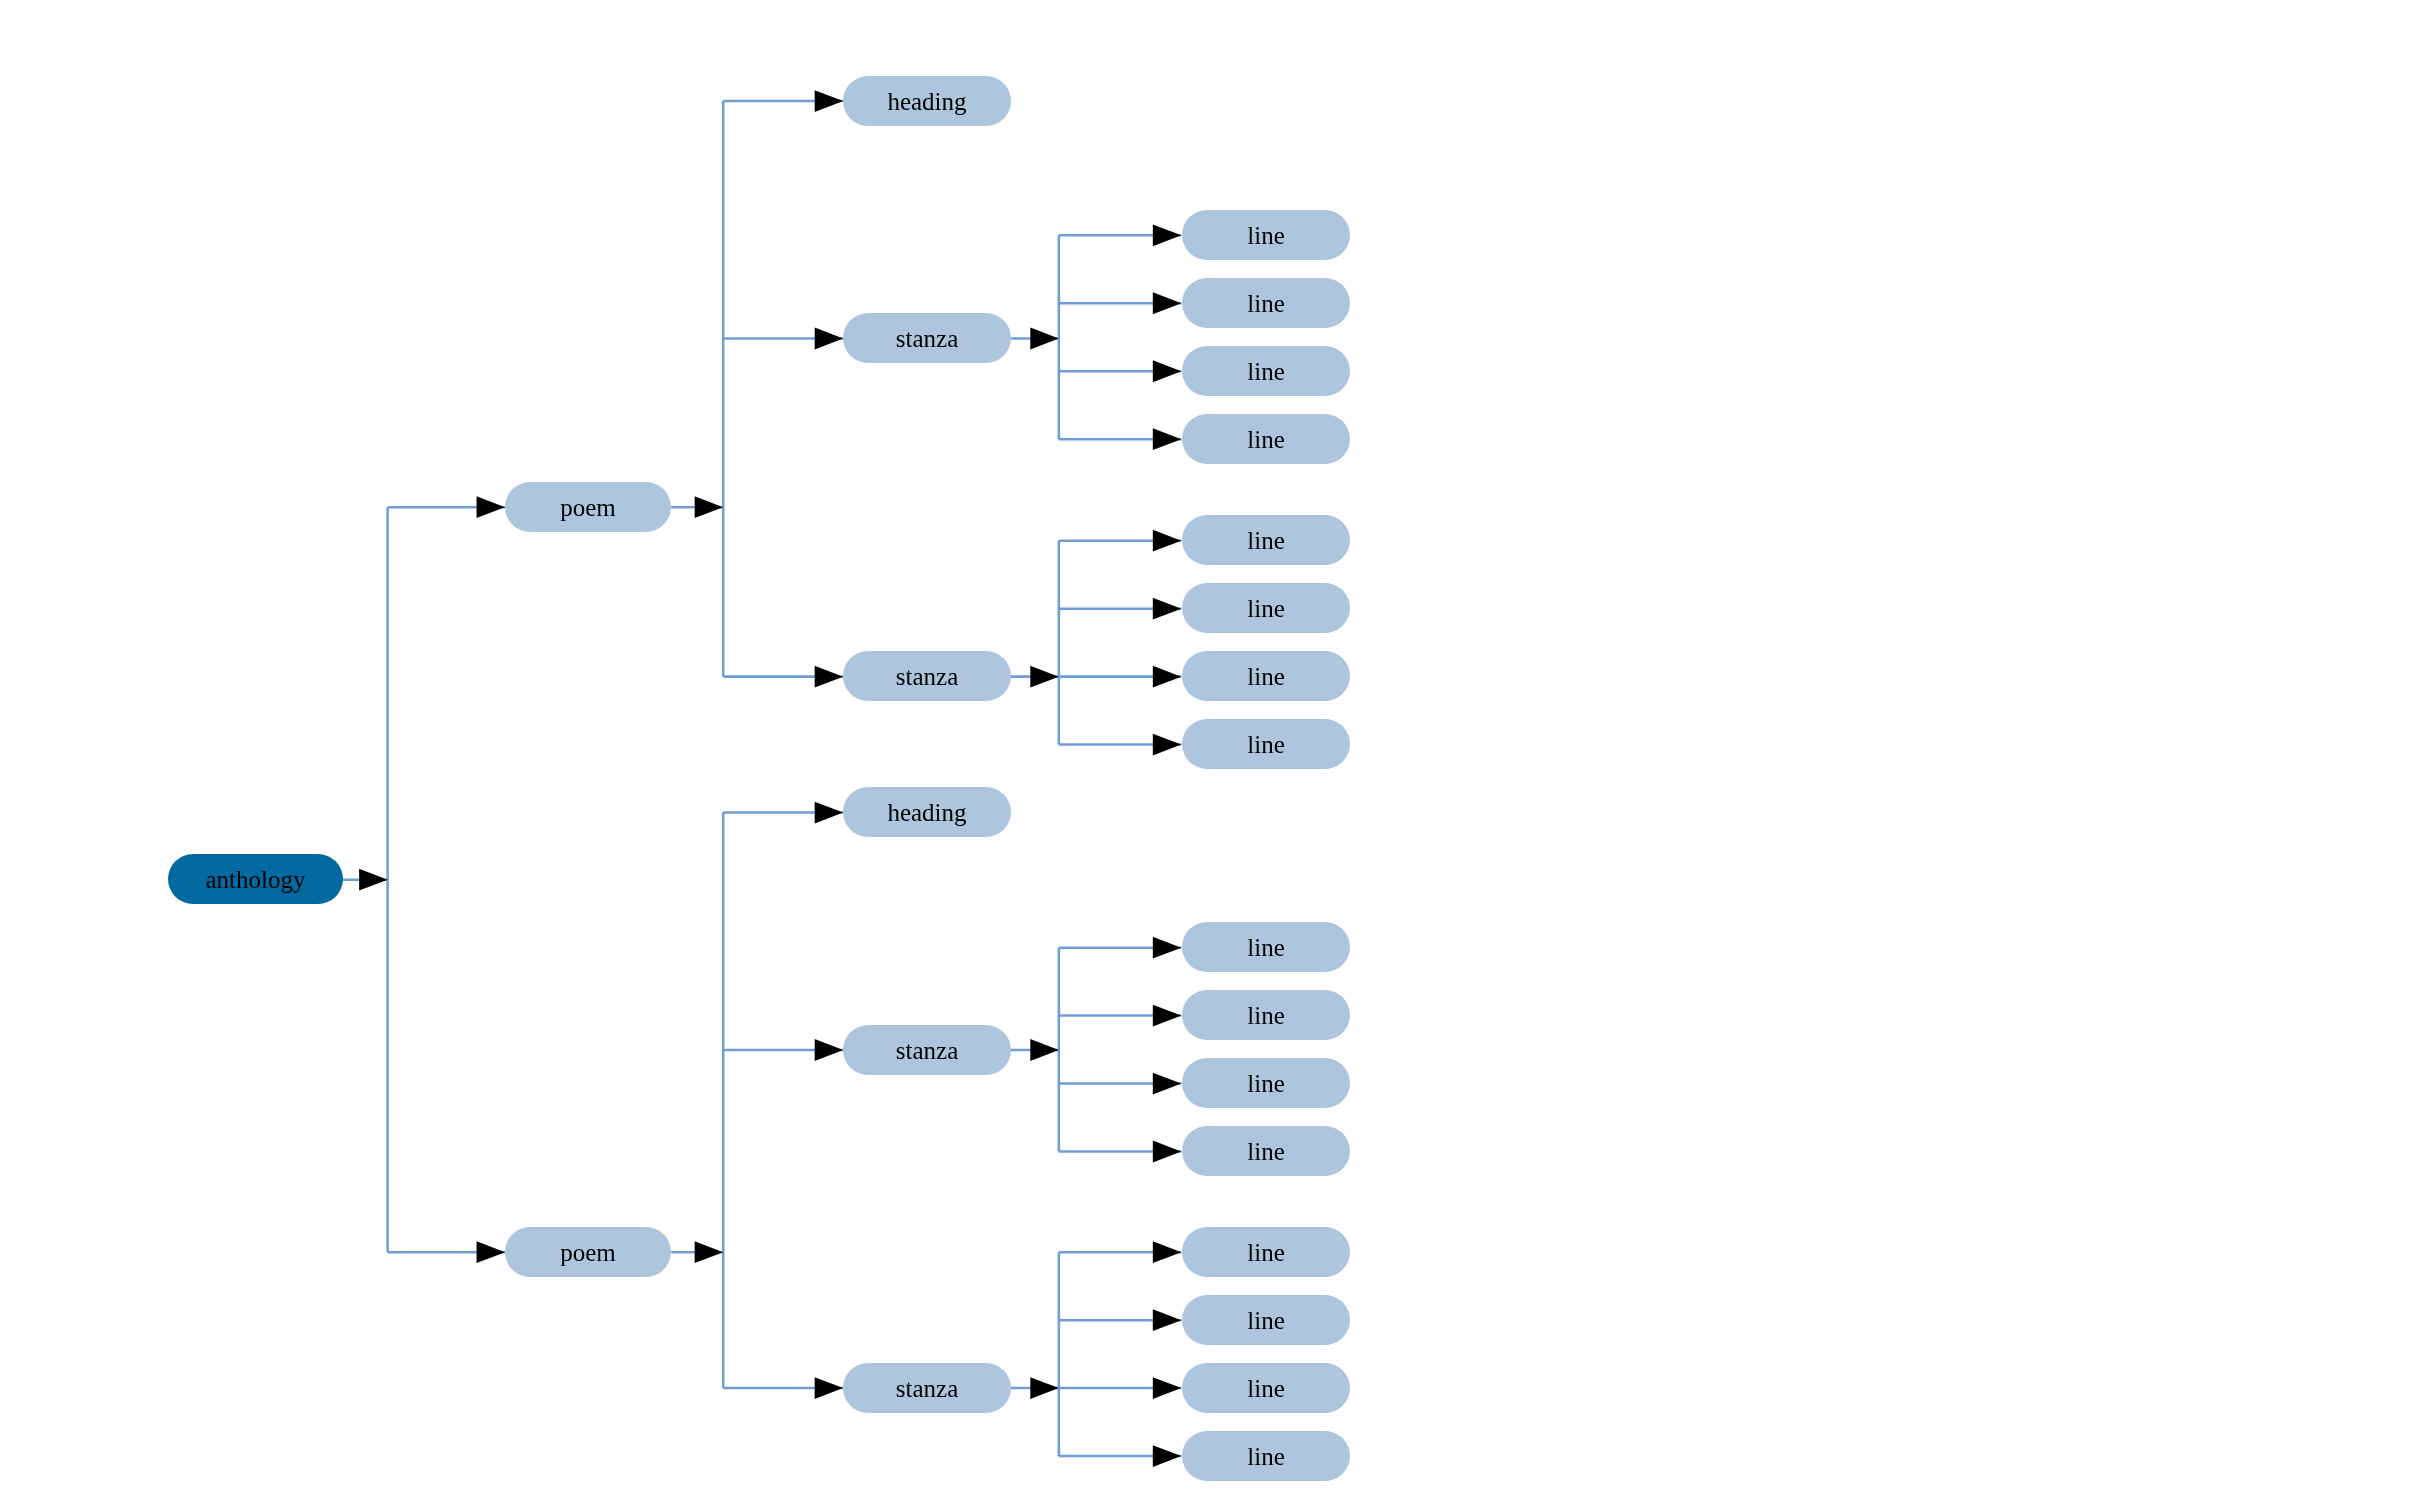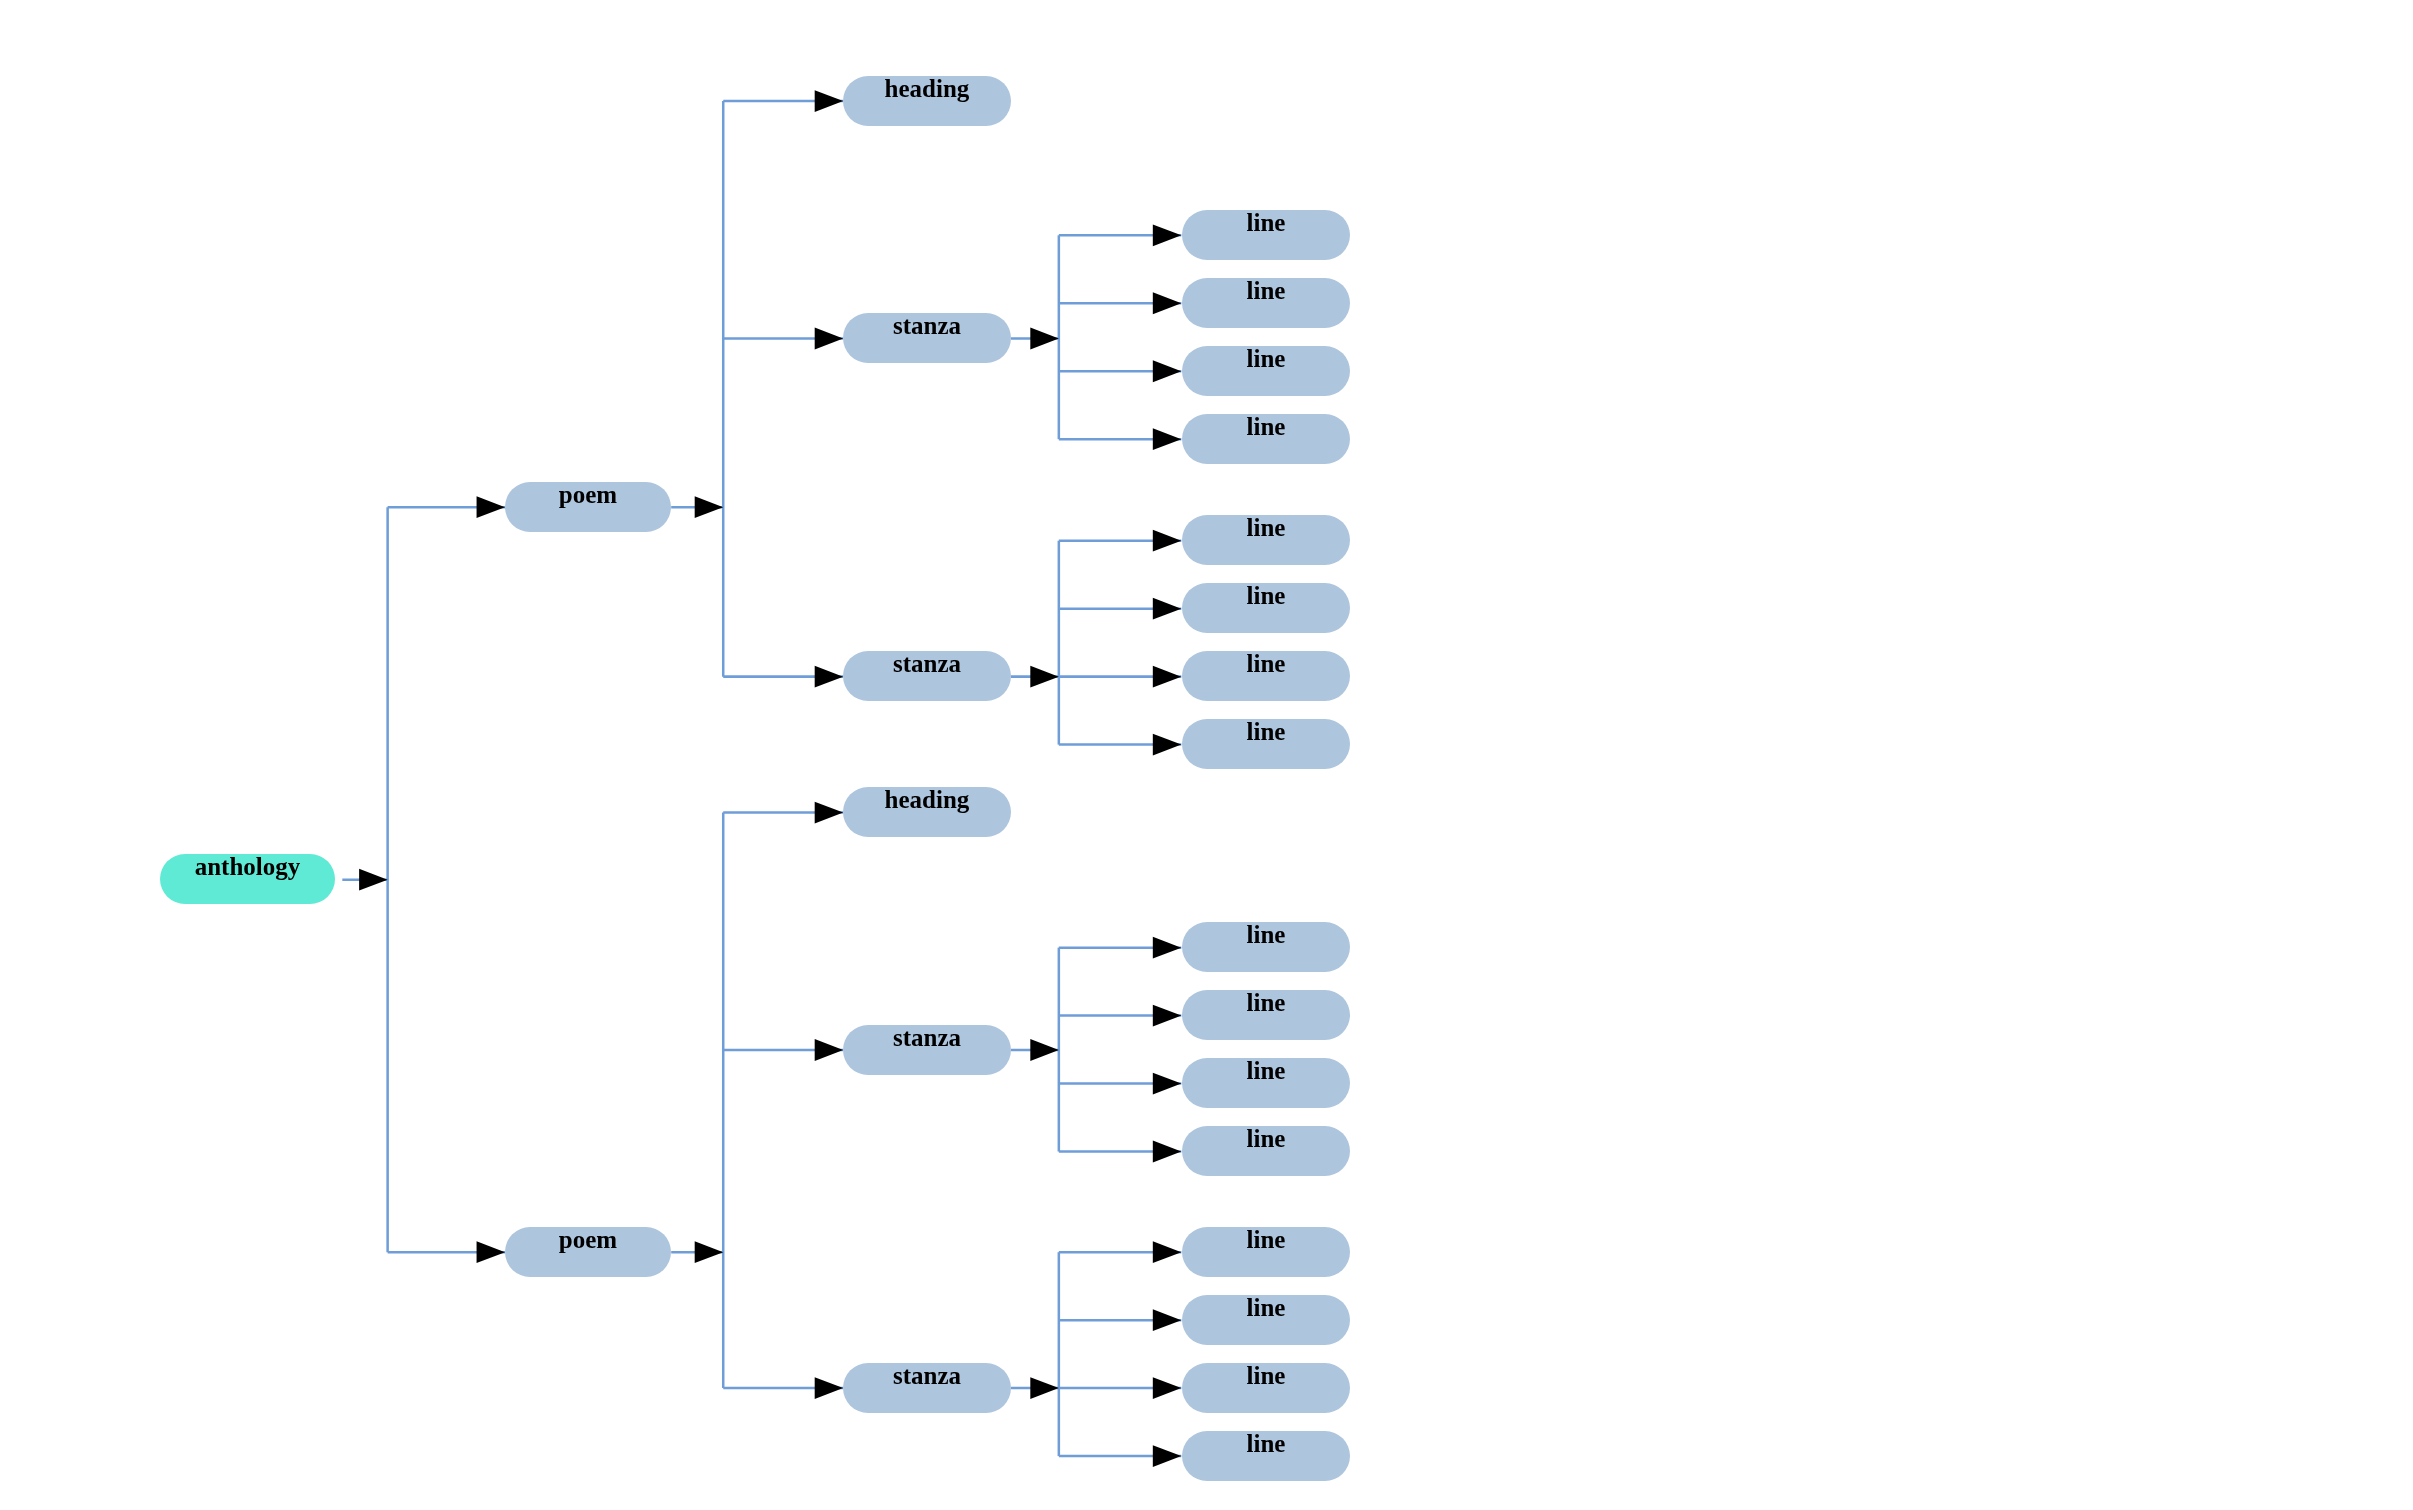--- a/index.html
+++ b/index.html
@@ -23,25 +23,26 @@
     left: 0;
     top: 0;
     width: 2413px;
     height: 1511px;
     pointer-events: none;
   }
   .node {
     position: absolute;
     box-sizing: border-box;
     display: flex;
+    align-items: center;
     justify-content: center;
     background: #aec5de;
     border-radius: 838px;
     color: #000000;
-    font-weight: bold;
+    font-weight: normal;
     font-family: "Liberation Serif", "DejaVu Serif", serif;
     line-height: 1;
     white-space: nowrap;
     user-select: none;
   }
   .node-label {
     pointer-events: none;
   }
 </style>
 </head>
@@ -117,21 +118,21 @@
         <polygon points="1408,1291 1374,1278 1374,1304" fill="#000000"></polygon>
         <polygon points="1408,1372 1374,1359 1374,1385" fill="#000000"></polygon>
         <polygon points="1262,1654 1228,1641 1228,1667" fill="#000000"></polygon>
         <polygon points="1408,1492 1374,1479 1374,1505" fill="#000000"></polygon>
         <polygon points="1408,1573 1374,1560 1374,1586" fill="#000000"></polygon>
         <polygon points="1408,1654 1374,1641 1374,1667" fill="#000000"></polygon>
         <polygon points="1408,1735 1374,1722 1374,1748" fill="#000000"></polygon>
       </g>
   </svg>
   <div id="nodes-layer">
-      <div class="node" style="left: 160px; top: 854px; width: 175px; height: 50px; font-size: 25px; background: #5eead4; color: rgb(0, 0, 0);">
+      <div class="node" style="left: 168px; top: 854px; width: 175px; height: 50px; font-size: 25px; background: #0369a1; color: rgb(0, 0, 0);">
         <span class="node-label">anthology</span>
       </div>
       <div class="node" style="left: 505px; top: 482px; width: 166px; height: 50px; font-size: 25px; background: rgb(174, 197, 222); color: rgb(0, 0, 0);">
         <span class="node-label">poem</span>
       </div>
       <div class="node" style="left: 505px; top: 1227px; width: 166px; height: 50px; font-size: 25px; background: rgb(174, 197, 222); color: rgb(0, 0, 0);">
         <span class="node-label">poem</span>
       </div>
       <div class="node" style="left: 843px; top: 76px; width: 168px; height: 50px; font-size: 25px; background: rgb(174, 197, 222); color: rgb(0, 0, 0);">
         <span class="node-label">heading</span>

